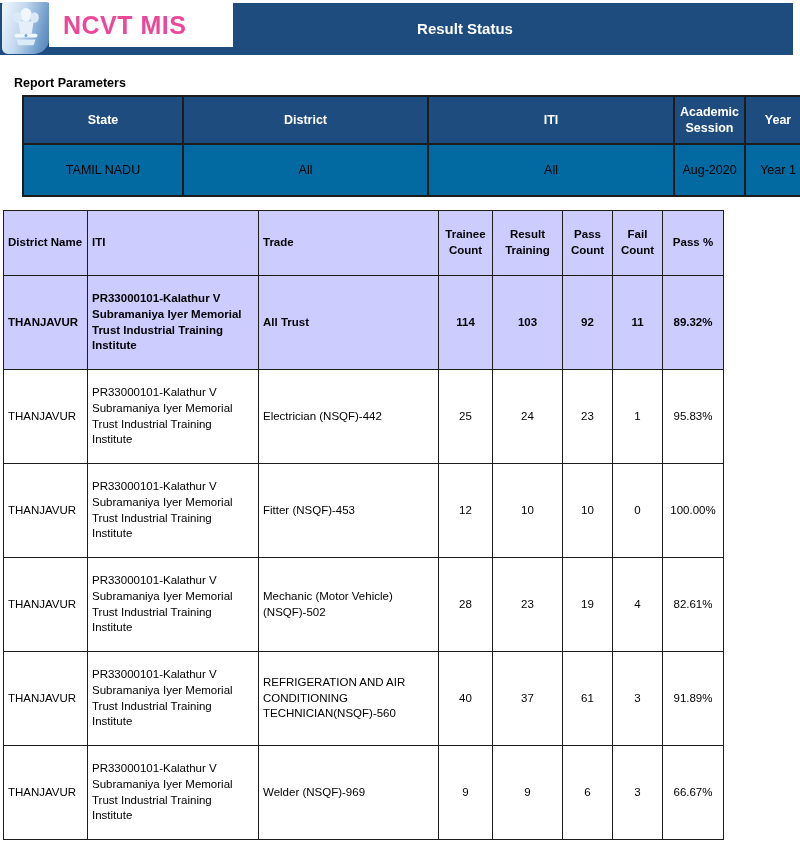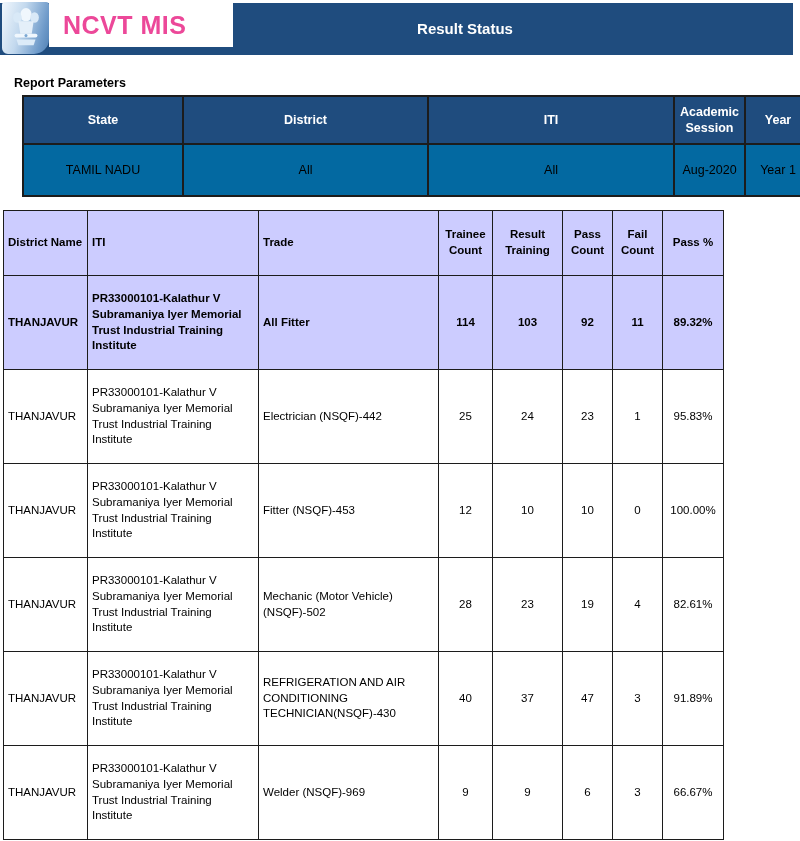--- a/index.html
+++ b/index.html
@@ -129,21 +129,21 @@
     <th class="num">Trainee Count</th>
     <th class="num">Result Training</th>
     <th class="num">Pass Count</th>
     <th class="num">Fail Count</th>
     <th class="num">Pass %</th>
   </tr>
 
   <tr class="hl">
     <td class="tl">THANJAVUR</td>
     <td class="tl">PR33000101-Kalathur V Subramaniya Iyer Memorial Trust  Industrial Training Institute</td>
-    <td class="tl">All Fitter</td>
+    <td class="tl">All Trust</td>
     <td class="num">114</td>
     <td class="num">103</td>
     <td class="num">92</td>
     <td class="num">11</td>
     <td class="num">89.32%</td>
   </tr>
 
   <tr>
     <td class="tl">THANJAVUR</td>
     <td class="tl">PR33000101-Kalathur V Subramaniya Iyer Memorial Trust  Industrial Training Institute</td>
@@ -173,24 +173,24 @@
     <td class="num">28</td>
     <td class="num">23</td>
     <td class="num">19</td>
     <td class="num">4</td>
     <td class="num">82.61%</td>
   </tr>
 
   <tr>
     <td class="tl">THANJAVUR</td>
     <td class="tl">PR33000101-Kalathur V Subramaniya Iyer Memorial Trust  Industrial Training Institute</td>
-    <td class="tl">REFRIGERATION AND AIR CONDITIONING TECHNICIAN(NSQF)-430</td>
+    <td class="tl">REFRIGERATION AND AIR CONDITIONING TECHNICIAN(NSQF)-560</td>
     <td class="num">40</td>
     <td class="num">37</td>
-    <td class="num">47</td>
+    <td class="num">61</td>
     <td class="num">3</td>
     <td class="num">91.89%</td>
   </tr>
 
   <tr>
     <td class="tl">THANJAVUR</td>
     <td class="tl">PR33000101-Kalathur V Subramaniya Iyer Memorial Trust  Industrial Training Institute</td>
     <td class="tl">Welder (NSQF)-969</td>
     <td class="num">9</td>
     <td class="num">9</td>

